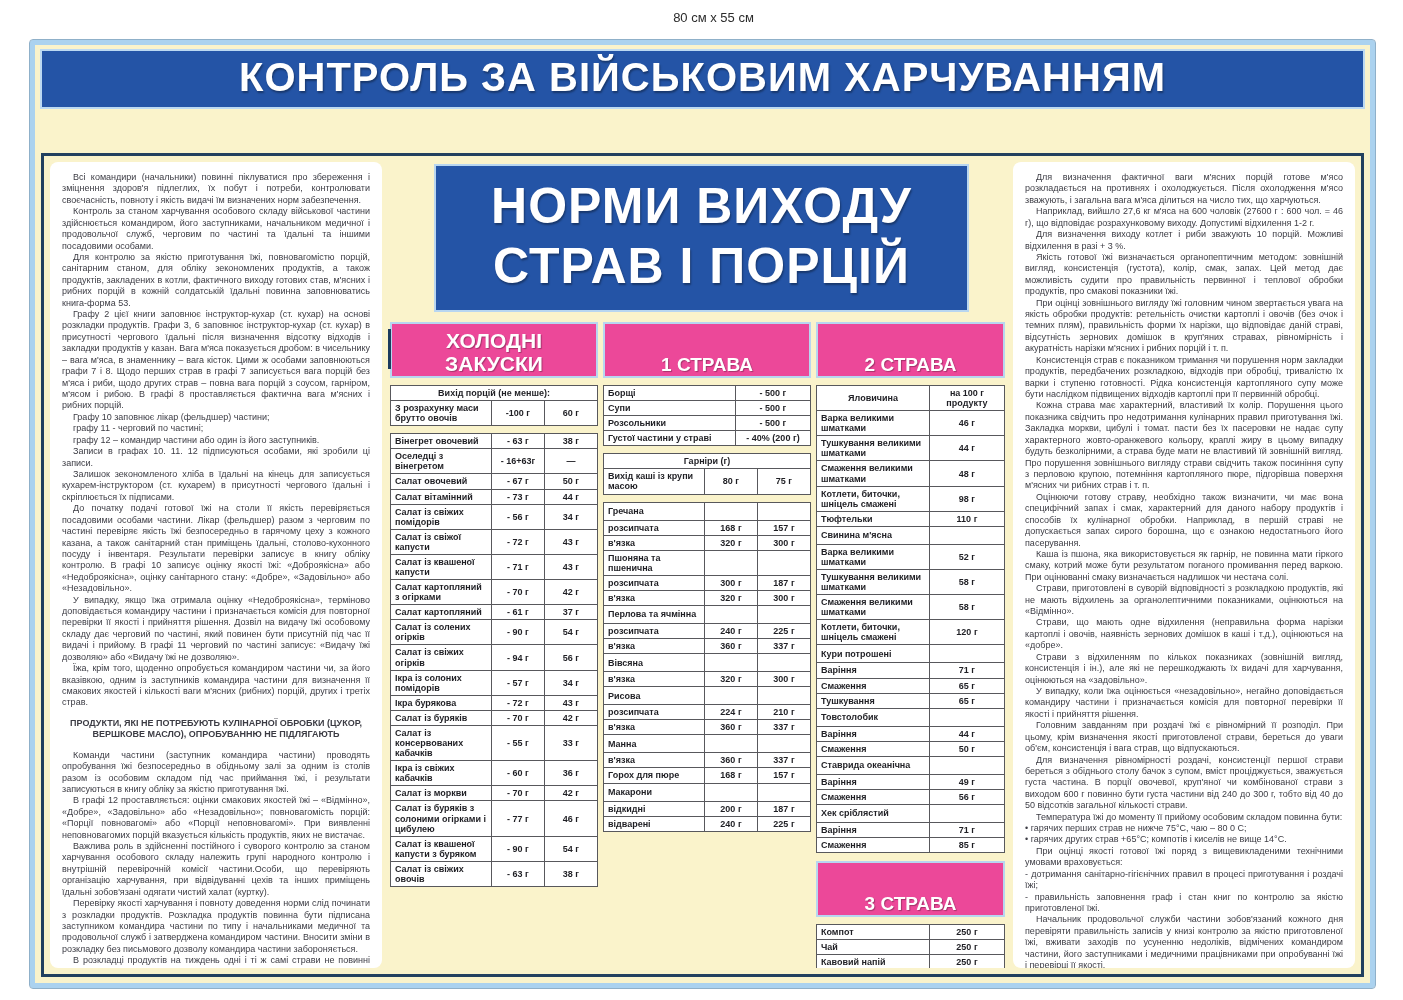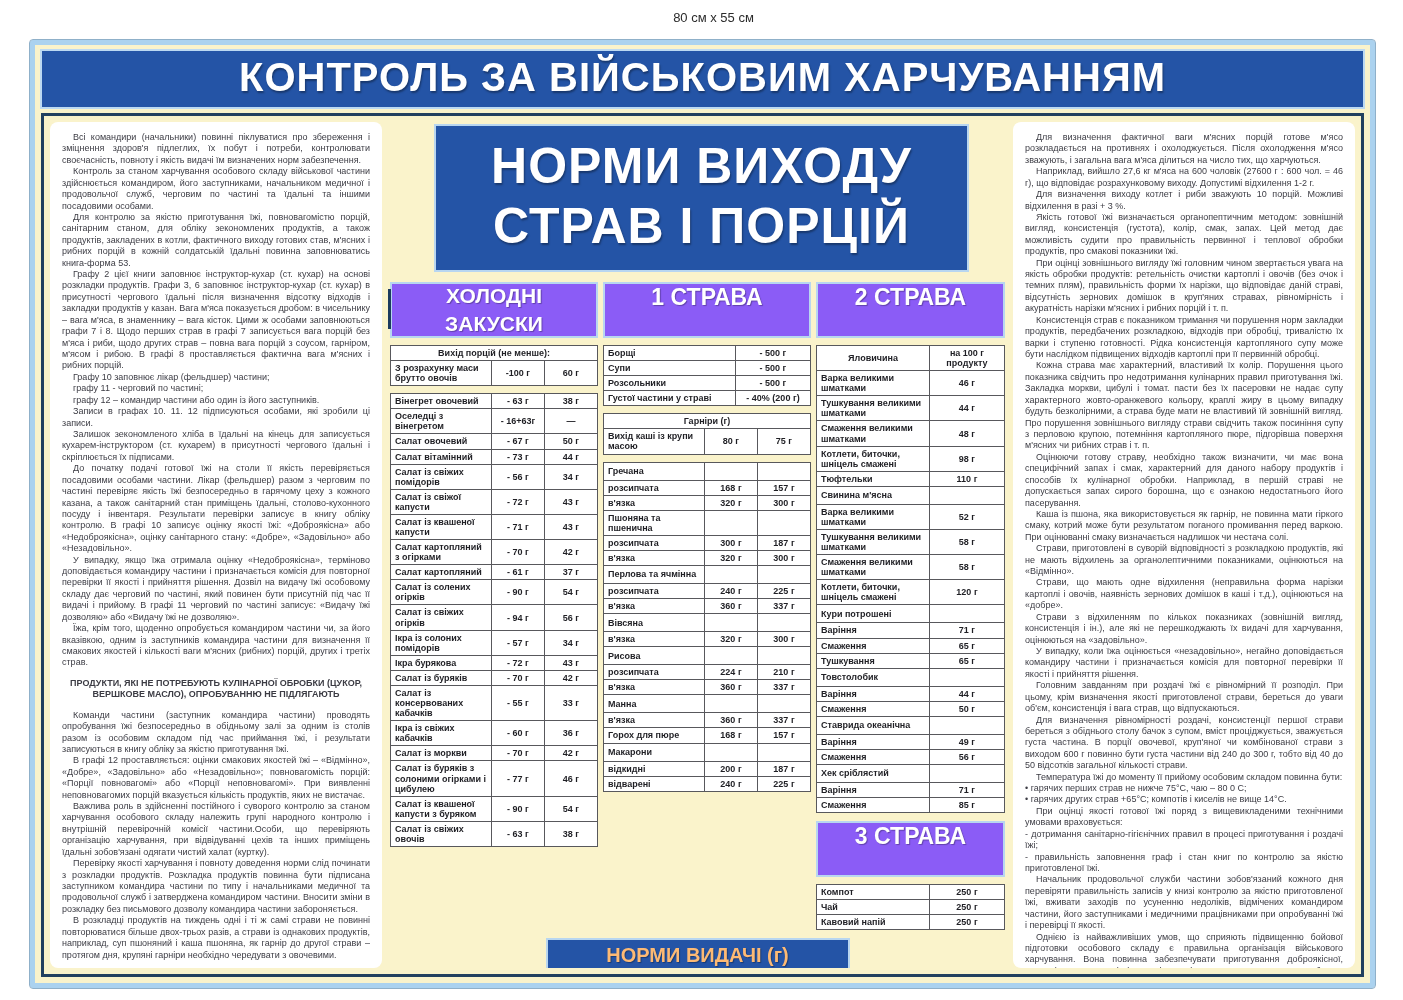--- a/index.html
+++ b/index.html
@@ -1,20 +1,20 @@
 <!DOCTYPE html>
 <html><head>
 <meta charset="utf-8">
 <style>
   html,body{margin:0;padding:0;width:1403px;height:1000px;background:#ffffff;overflow:hidden;
     font-family:"Liberation Sans","DejaVu Sans",sans-serif;}
   .size-label{position:absolute;top:10px;left:12px;width:100%;text-align:center;font-size:13px;color:#2b2b2b;}
   .board{position:absolute;top:40px;left:30px;right:28px;bottom:12px;
     background:#faf3cb;border:5px solid #abd2ef;outline:1px solid #8fb0c9;
-    display:flex;flex-direction:column;border-radius:3px;}
+    display:flex;flex-direction:column;border-radius:3px;gap:40px;}
   .board-header{margin:4px 5px 4px 5px;background:#2454a6;border:2px solid #bcd9f2;color:#fff;
     text-align:center;font-weight:bold;font-size:40px;letter-spacing:1px;padding:4px 0 7px 0;
     text-shadow:1px 2px 2px rgba(0,0,0,.35);}
   .board-frame{flex:1;margin:0 6px 6px 6px;border:3px solid #22405f;padding:6px;
     display:flex;gap:6px;overflow:hidden;background:#faf3cb;}
   .panel{background:#fff;border-radius:8px;padding:10px 12px;color:#3c3c44;
     font-size:9px;line-height:1.27;overflow:hidden;}
   .panel.left{width:308px;flex:0 0 auto;}
   .panel.right{width:318px;flex:0 0 auto;}
   .panel p{margin:0;text-indent:11px;text-align:justify;}
@@ -22,26 +22,26 @@
   .panel p.flush{text-indent:0;}
   .center{flex:1;display:flex;flex-direction:column;overflow:hidden;padding:0 2px;}
   .center-title{margin:2px 36px 10px 44px;background:#2454a6;border:2px solid #b8d6f0;color:#fff;
     text-align:center;font-weight:bold;font-size:50px;line-height:1.2;padding:10px 0 14px 0;
     letter-spacing:1px;text-shadow:1px 2px 2px rgba(0,0,0,.35);}
   .cols{display:flex;gap:5px;align-items:flex-start;}
   .col{display:flex;flex-direction:column;}
   .col1{width:208px;flex:0 0 auto;}
   .col2{width:208px;flex:0 0 auto;}
   .col3{flex:1;}
-  .col-banner{background:#8b5cf6;color:#fff;font-weight:bold;text-align:center;
+  .col-banner{background:#ec4899;color:#fff;font-weight:bold;text-align:center;
     border:2px solid #b8d6f0;margin-bottom:7px;height:52px;display:flex;flex-direction:column;
-    justify-content:space-between;text-shadow:1px 1px 1px rgba(0,0,0,.3);}
+    justify-content:flex-end;text-shadow:1px 1px 1px rgba(0,0,0,.3);}
   .col1 .col-banner{font-size:21px;line-height:1.12;position:relative;}
   .col1 .col-banner::before{content:"";position:absolute;left:-9px;top:5px;width:8px;height:40px;background:#1c3b5e;}
-  .col2 .col-banner,.col3 .col-banner{font-size:23px;}
+  .col2 .col-banner,.col3 .col-banner{font-size:19px;}
   table.t{width:100%;border-collapse:collapse;background:#fff;color:#1f1f24;
     font-size:9px;font-weight:bold;line-height:1.12;}
   table.t td,table.t th{border:1px solid #58585c;padding:2px 4px;vertical-align:middle;}
   table.t td.v{width:44px;text-align:center;white-space:nowrap;font-weight:bold;}
   table.t td.v2{width:66px;text-align:center;white-space:nowrap;}
   .sub{margin-bottom:7px;}
   .sub th{text-align:center;padding:3px 2px;}
   th.garn-hd{border:1px solid #58585c;border-bottom:none;text-align:center;padding:3px 0;}
   .t3 tr.cat td:first-child{text-align:left;}
   tr.cat td{height:13px;}

